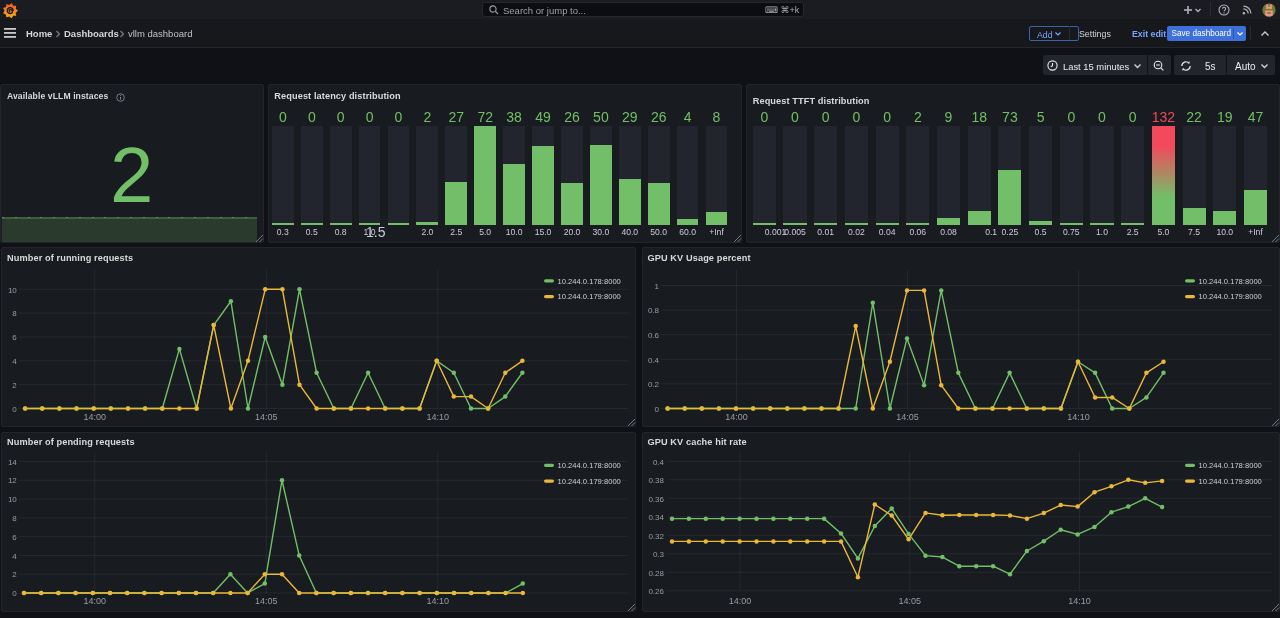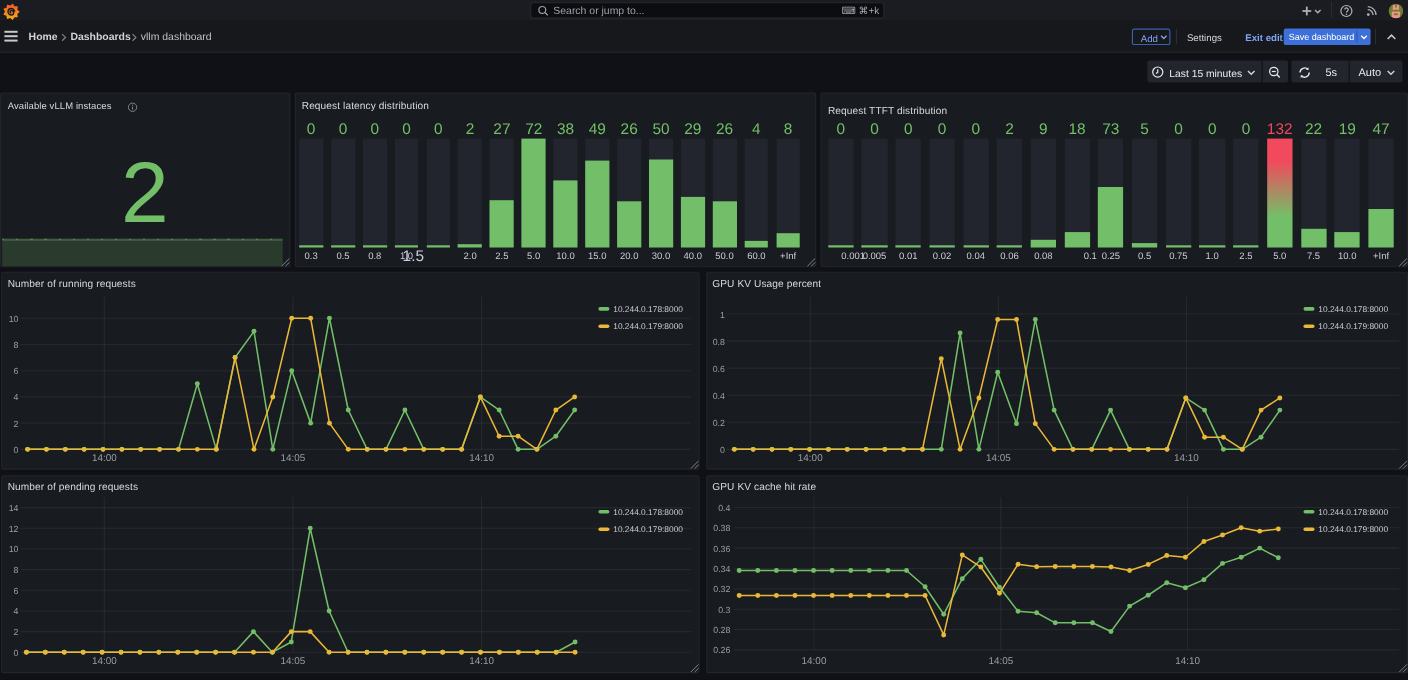--- a/index.html
+++ b/index.html
@@ -1,17 +1,17 @@
 <!DOCTYPE html>
 <html><head><meta charset="utf-8"><style>
 *{margin:0;padding:0;box-sizing:border-box}
 html,body{width:1280px;height:618px;background:#101116;font-family:"Liberation Sans",sans-serif;overflow:hidden}
 .abs{position:absolute}
 .panel{position:absolute;background:#181b1f;border:1px solid #23252b;border-radius:2px}
-.ptitle{position:absolute;font-size:9.2px;font-weight:400;letter-spacing:0.1px;color:#d8d9da;white-space:nowrap}
+.ptitle{position:absolute;font-size:9.2px;font-weight:700;letter-spacing:0.1px;color:#d8d9da;white-space:nowrap}
 svg{position:absolute;left:0;top:0;overflow:visible}
 </style></head><body>
 <div class="abs" style="left:0;top:0;width:1280px;height:19px;background:#1a1c21"></div>
 <svg class="abs" width="20" height="20" viewBox="0 0 20 20" style="left:1px;top:1px">
 <defs>
       <linearGradient id="glogo" x1="0" y1="0" x2="0" y2="1">
         <stop offset="0" stop-color="#F3542C"></stop>
         <stop offset="1" stop-color="#F9B113"></stop>
       </linearGradient>
     </defs>
@@ -63,21 +63,21 @@
   </svg>
 <div class="abs" style="left:26px;top:28px;font-size:9.5px;font-weight:600;color:#d5d6da">Home</div>
 <svg class="abs" width="6" height="8" viewBox="0 0 6 8" style="left:55px;top:30px">
     <path d="M1.5 1 L4.5 4 L1.5 7" fill="none" stroke="#7b7f87" stroke-width="1.2"></path>
   </svg>
 <div class="abs" style="left:64px;top:28px;font-size:9.5px;font-weight:600;color:#d5d6da">Dashboards</div>
 <svg class="abs" width="6" height="8" viewBox="0 0 6 8" style="left:119px;top:30px">
     <path d="M1.5 1 L4.5 4 L1.5 7" fill="none" stroke="#7b7f87" stroke-width="1.2"></path>
   </svg>
 <div class="abs" style="left:128px;top:28px;font-size:9.5px;color:#c0c2c7">vllm dashboard</div>
-<div class="abs" style="left:1029px;top:26px;width:35px;height:14.5px;border:1px solid #3a62ad;border-radius:2px;color:#7da3f8;font-size:8.8px;font-weight:500;text-align:left;padding:2.5px 0 0 7px">Add</div>
+<div class="abs" style="left:1029px;top:26px;width:50px;height:14.5px;border:1px solid #3a62ad;border-radius:2px;color:#7da3f8;font-size:8.8px;font-weight:500;text-align:left;padding:2.5px 0 0 7px">Add</div>
 <svg class="abs" width="8" height="6" viewBox="0 0 8 6" style="left:1054px;top:31px">
     <path d="M1.5 1.5 L4 4 L6.5 1.5" fill="none" stroke="#7da3f8" stroke-width="1.2"></path>
   </svg>
 <div class="abs" style="left:1069px;top:26px;width:1px;height:14px;background:#2a2d35"></div>
 <div class="abs" style="left:1079px;top:28.5px;font-size:8.8px;font-weight:500;color:#d5d6da">Settings</div>
 <div class="abs" style="left:1132px;top:28.5px;font-size:8.8px;font-weight:700;color:#7da3f8">Exit edit</div>
 <div class="abs" style="left:1167px;top:26px;width:79px;height:15px;background:#3d71d9;border-radius:2px"></div>
 <div class="abs" style="left:1171.5px;top:29px;font-size:8.2px;font-weight:500;color:#fff">Save dashboard</div>
 <div class="abs" style="left:1233px;top:28px;width:1px;height:11px;background:#2c57b3"></div>
 <svg class="abs" width="8" height="6" viewBox="0 0 8 6" style="left:1236px;top:31px">

